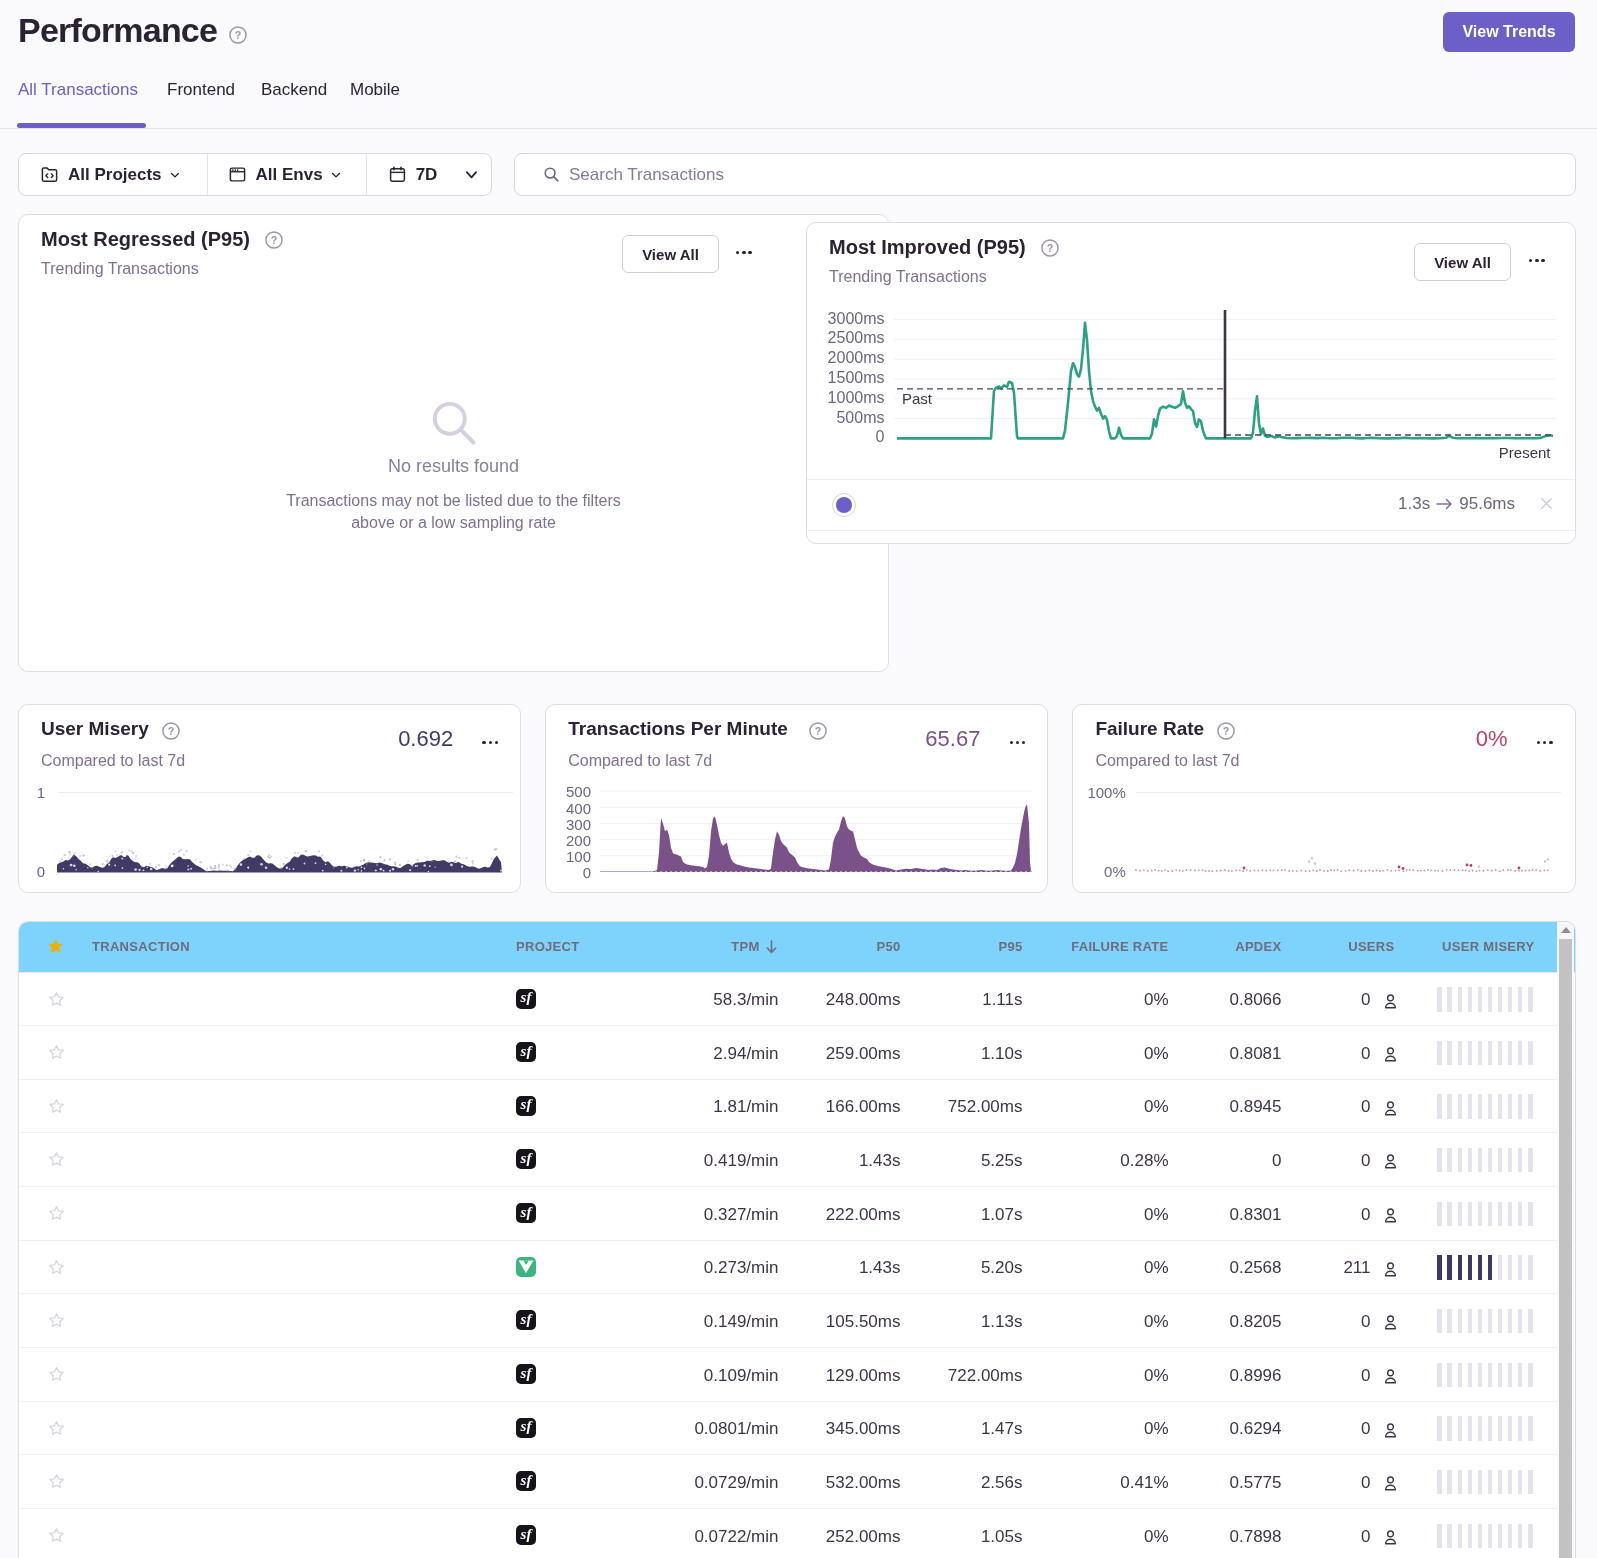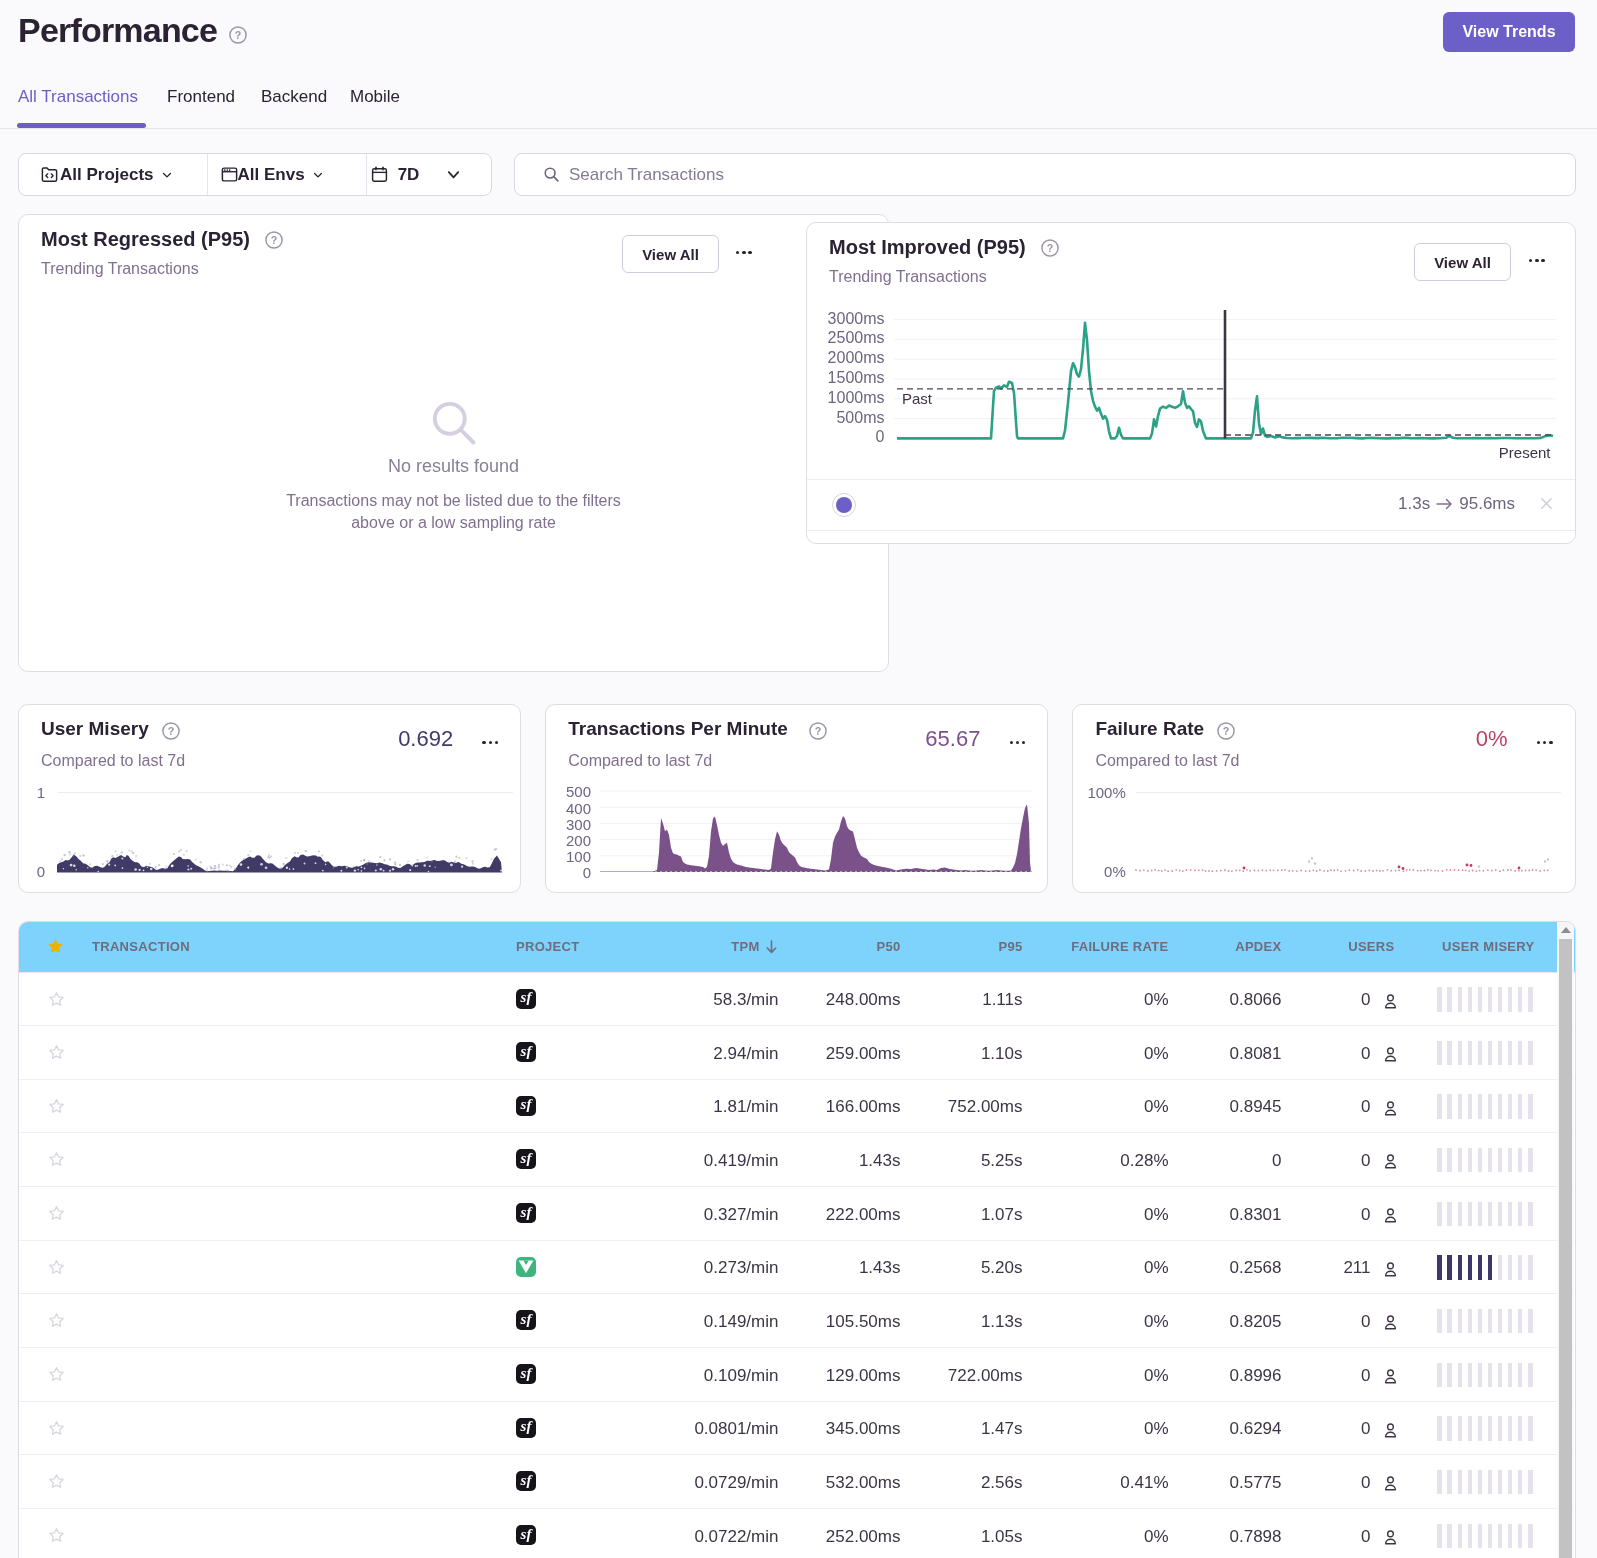--- a/index.html
+++ b/index.html
@@ -1,19 +1,19 @@
 <!DOCTYPE html>
 <html><head><meta charset="utf-8"><style>
 * { margin:0; padding:0; box-sizing:border-box; }
 html,body { width:1597px; height:1558px; font-family:"Liberation Sans",sans-serif; background:#FAF9FB; color:#2B2233; overflow:hidden; }
 .abs { position:absolute; }
 #page { position:relative; width:1597px; height:1558px; }
 .panel { position:absolute; background:#fff; border:1px solid #E0DCE4; border-radius:10px; overflow:hidden; }
 h1 { position:absolute; left:18px; top:11px; font-size:34px; letter-spacing:-0.8px; color:#2B2233; }
-.tab { position:absolute; top:87px; font-size:17px; color:#2B2233; }
+.tab { position:absolute; top:80px; font-size:17px; color:#2B2233; }
 .viewtrends { position:absolute; left:1443px; top:12px; width:132px; height:40px; background:#6C5FC7; border-radius:6px; color:#fff; font-weight:bold; font-size:16px; display:flex; align-items:center; justify-content:center; }
 .fbar { position:absolute; top:153px; height:43px; background:#fff; border:1px solid #DCD6E1; border-radius:8px; display:flex; align-items:center; }
 .fsec { display:flex; align-items:center; font-weight:bold; font-size:17px; color:#2B2233; }
 .fdiv { position:absolute; top:0; width:1px; height:41px; background:#E7E2EC; }
 .ph { color:#857A93; font-size:17px; }
 .ptitle { position:absolute; font-size:20px; font-weight:bold; color:#2B2233; }
 .psub { position:absolute; font-size:16px; color:#80708F; }
 .viewall { position:absolute; width:97px; height:38px; border:1px solid #D2CBDA; border-radius:6px; background:#fff; font-weight:bold; font-size:15px; color:#2B2233; display:flex; align-items:center; justify-content:center; }
 .dots { position:absolute; display:flex; gap:2.8px; }
 .dots i { width:3.4px; height:3.4px; border-radius:50%; background:#2B2233; display:block; }
@@ -72,34 +72,34 @@
 <div class="tab" style="left:350px">Mobile</div>
 <div class="abs" style="left:17px;top:122.5px;width:129px;height:5px;background:#6C5FC7;border-radius:3px"></div>
 <div class="abs" style="left:0;top:128px;width:1597px;height:1px;background:#E8E2ED"></div>
 
 <div class="fbar" style="left:18px;width:474px">
   <span class="fsec" style="margin-left:22px">
         <svg width="17" height="17" viewBox="0 0 16 16">
           <path d="M1.3 3.2c0-.8.6-1.4 1.4-1.4h3l1.5 1.7h6.1c.8 0 1.4.6 1.4 1.4v8c0 .8-.6 1.4-1.4 1.4H2.7c-.8 0-1.4-.6-1.4-1.4z" fill="none" stroke="#2B2233" stroke-width="1.4" stroke-linejoin="round"></path>
           <path d="M6.3 7.4L4.6 9.1l1.7 1.7M9.7 7.4l1.7 1.7-1.7 1.7" fill="none" stroke="#2B2233" stroke-width="1.3" stroke-linecap="round" stroke-linejoin="round"></path>
         </svg>
-        <span style="margin-left:2px">All Projects</span>
+        <span style="margin-left:10px">All Projects</span>
         <svg width="12" height="12" viewBox="0 0 16 16" style="margin-left:7px">
           <path d="M3.5 6l4.5 4.5L12.5 6" fill="none" stroke="#2B2233" stroke-width="1.8" stroke-linecap="round" stroke-linejoin="round"></path>
         </svg>
       </span>
   <span class="fsec" style="margin-left:48px">
         <svg width="17" height="17" viewBox="0 0 16 16">
           <rect x="1.3" y="2" width="13.4" height="12" rx="1.6" fill="none" stroke="#2B2233" stroke-width="1.4"></rect>
           <line x1="1.3" y1="5.4" x2="14.7" y2="5.4" stroke="#2B2233" stroke-width="1.3"></line>
           <circle cx="3.6" cy="3.8" r=".8" fill="#2B2233"></circle>
           <circle cx="5.9" cy="3.8" r=".8" fill="#2B2233"></circle>
           <circle cx="8.2" cy="3.8" r=".8" fill="#2B2233"></circle>
         </svg>
-        <span style="">All Envs</span>
+        <span style="margin-left:10px">All Envs</span>
         <svg width="12" height="12" viewBox="0 0 16 16" style="margin-left:7px">
           <path d="M3.5 6l4.5 4.5L12.5 6" fill="none" stroke="#2B2233" stroke-width="1.8" stroke-linecap="round" stroke-linejoin="round"></path>
         </svg>
       </span>
   <span class="fsec" style="margin-left:47px">
         <svg width="17" height="17" viewBox="0 0 16 16">
           <rect x="1.5" y="2.6" width="13" height="11.8" rx="1.6" fill="none" stroke="#2B2233" stroke-width="1.4"></rect>
           <line x1="1.5" y1="6" x2="14.5" y2="6" stroke="#2B2233" stroke-width="1.3"></line>
           <line x1="4.7" y1="1.2" x2="4.7" y2="3.6" stroke="#2B2233" stroke-width="1.4" stroke-linecap="round"></line>
           <line x1="11.3" y1="1.2" x2="11.3" y2="3.6" stroke="#2B2233" stroke-width="1.4" stroke-linecap="round"></line>

